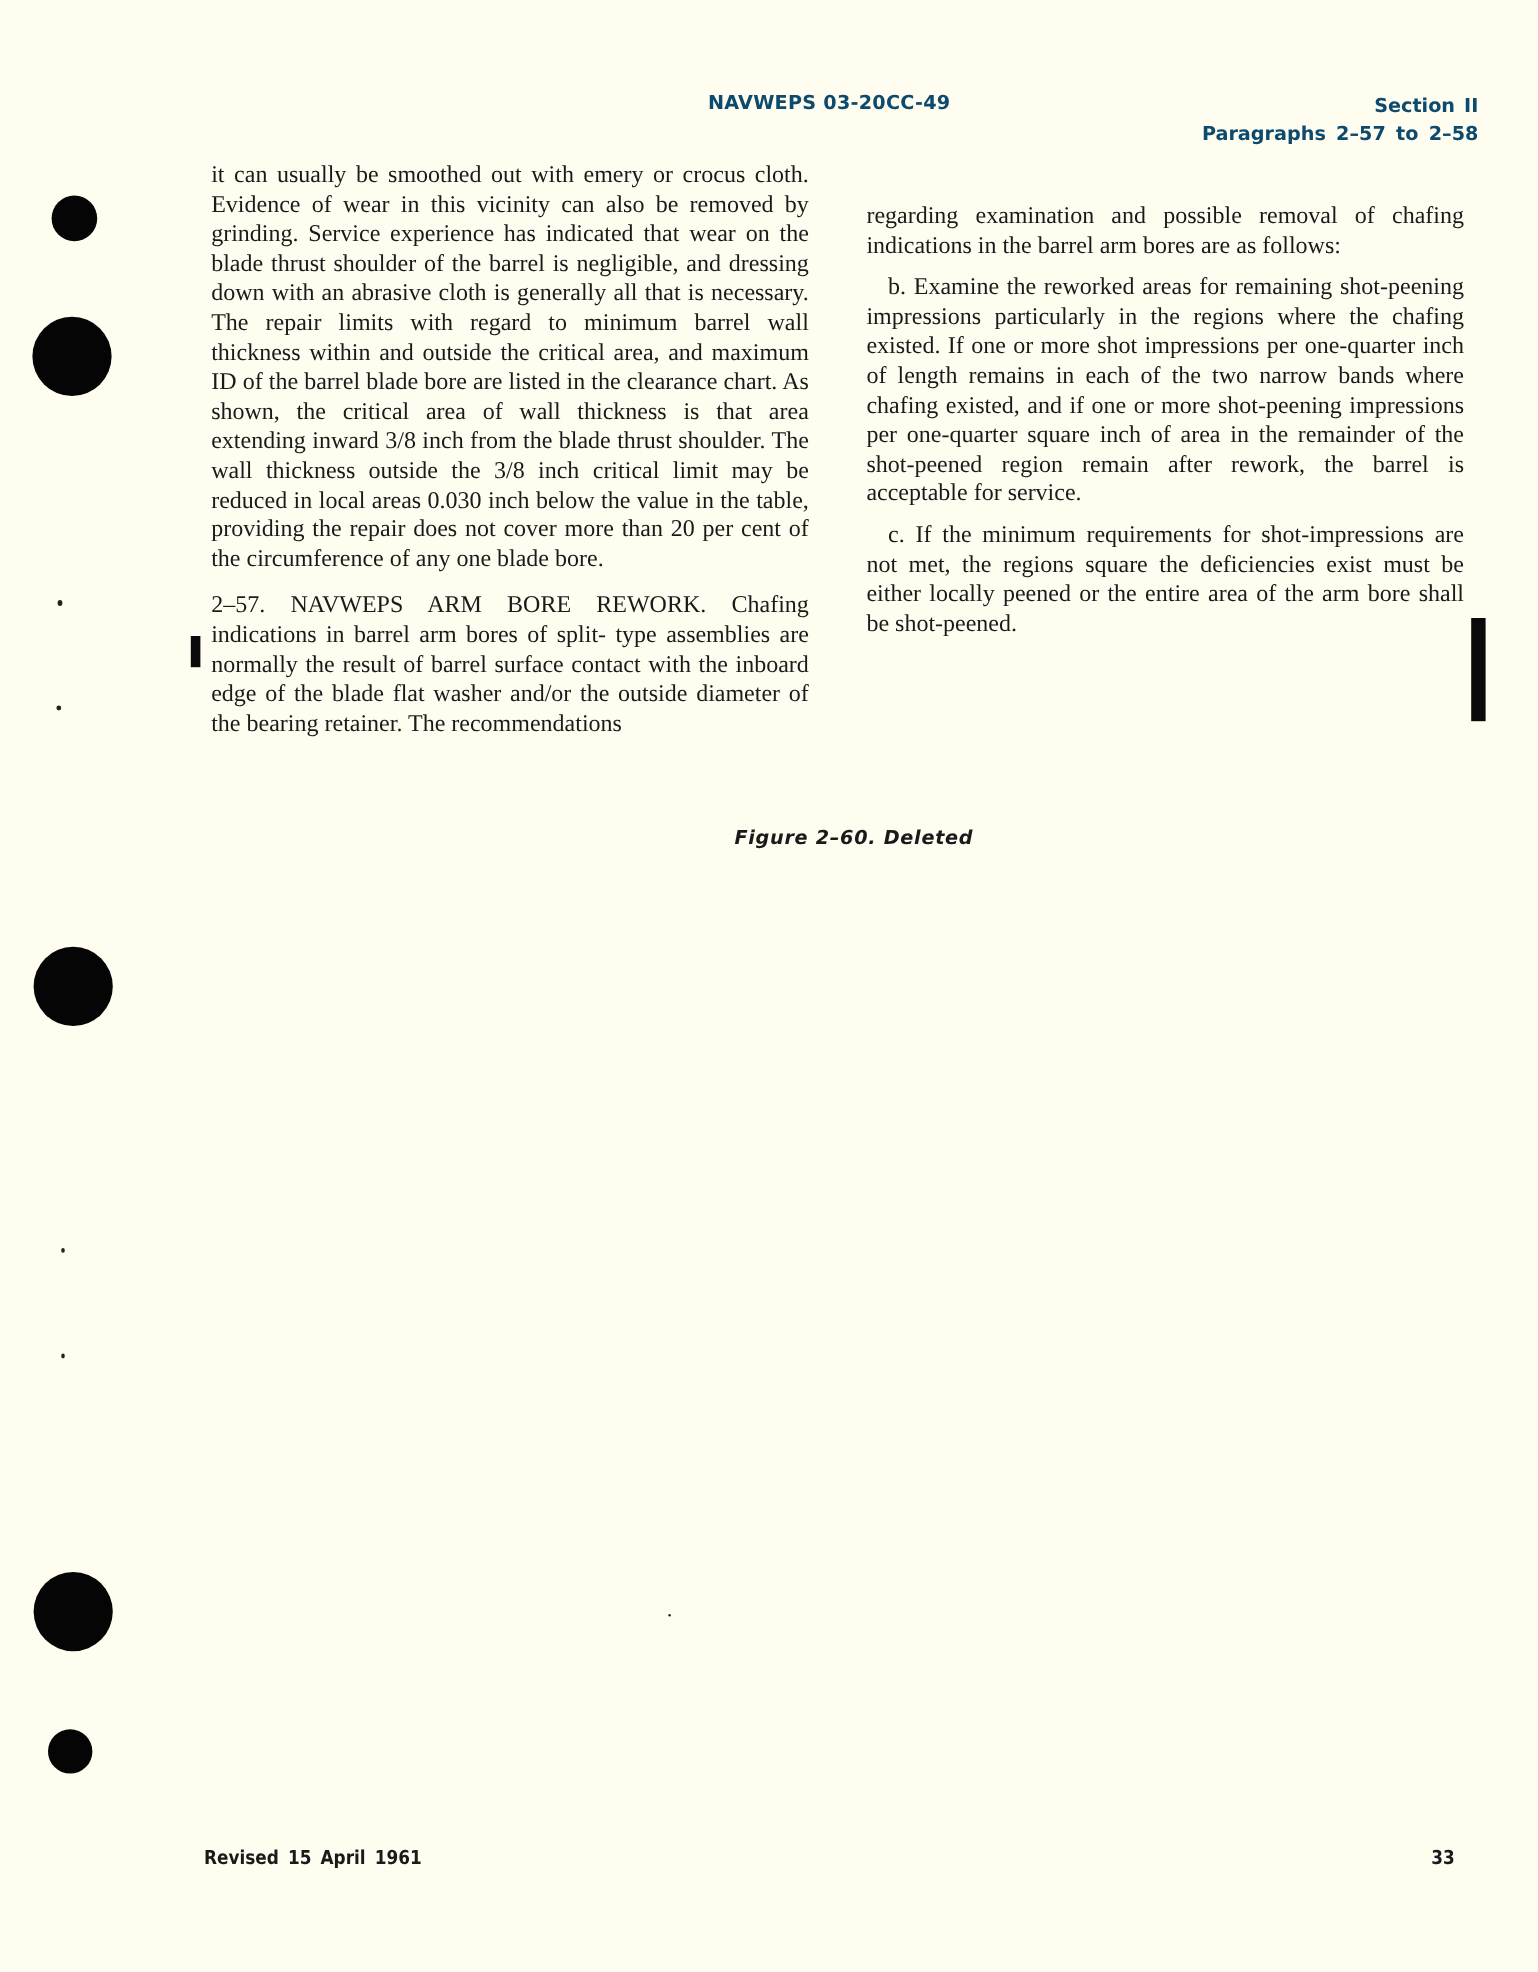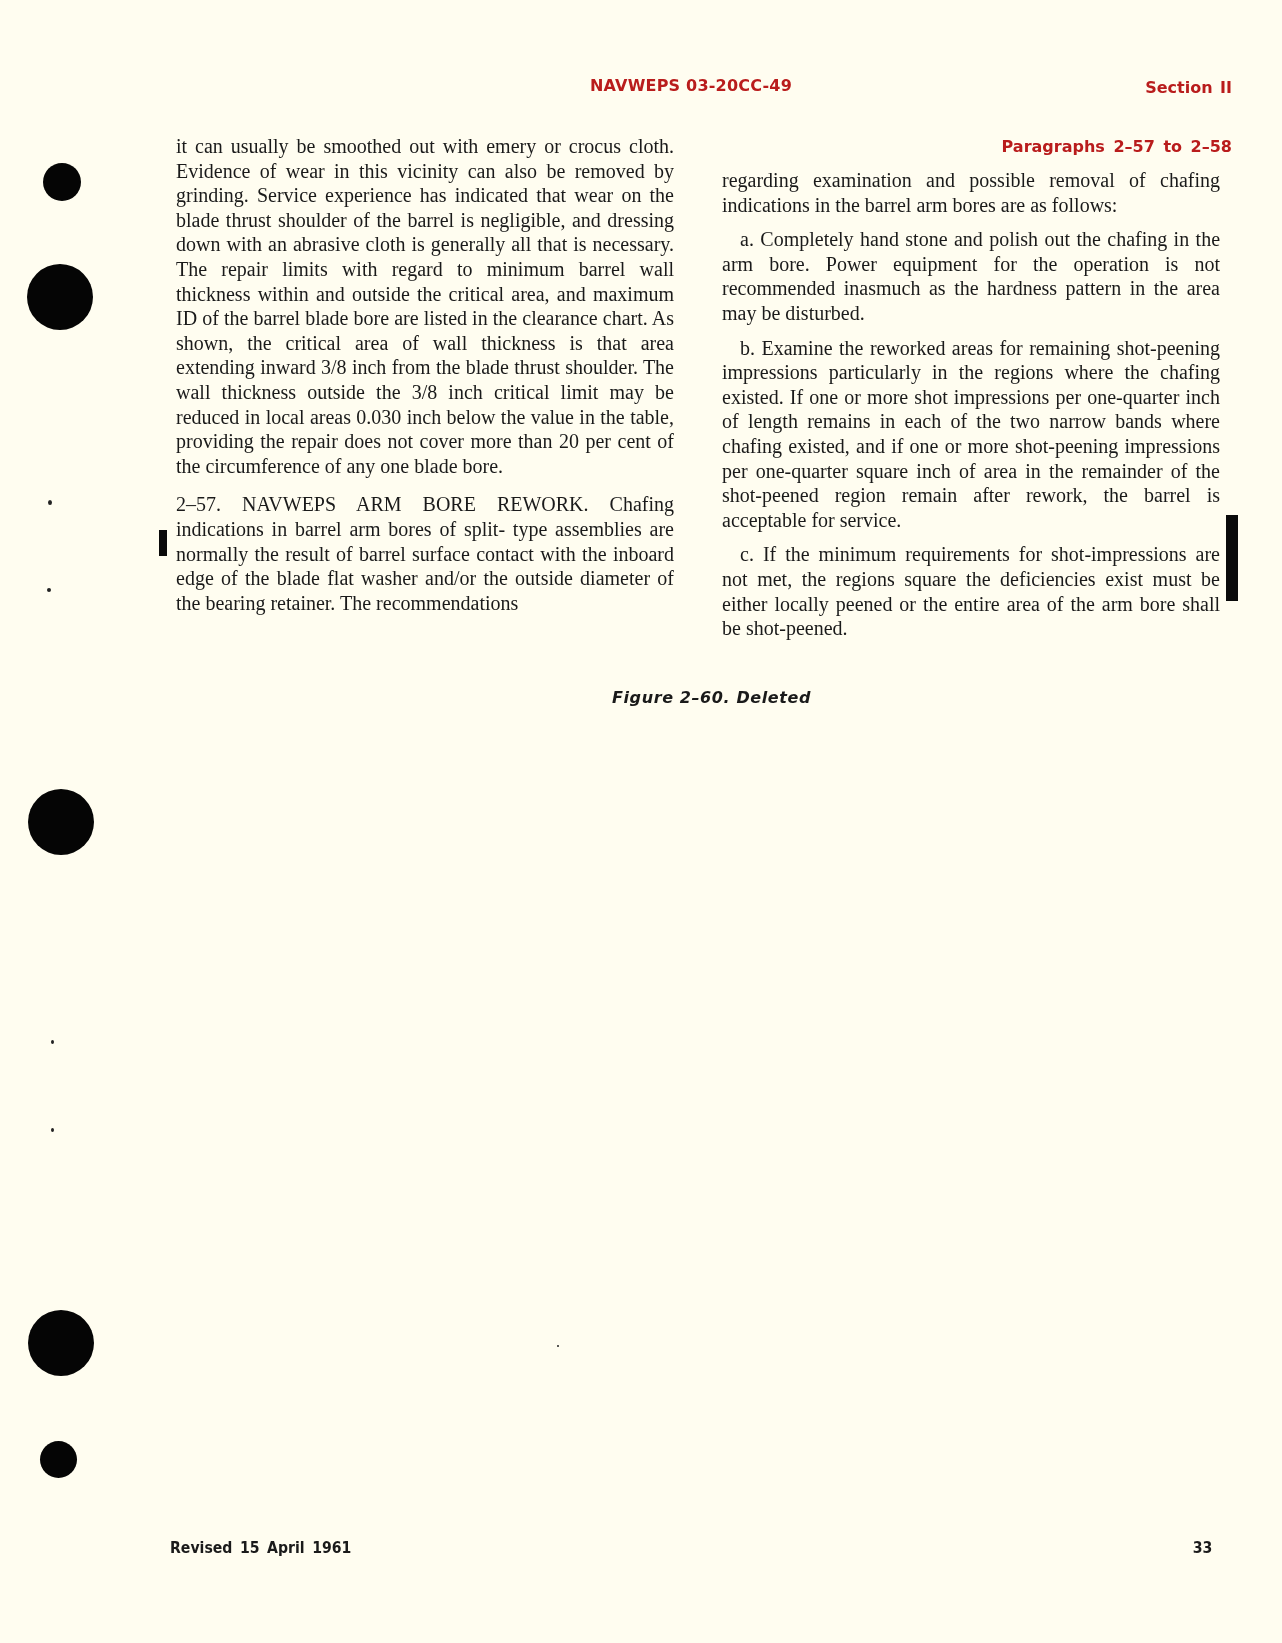--- a/index.html
+++ b/index.html
@@ -18,27 +18,27 @@
   .speck {
     position: absolute;
     background: #222;
     border-radius: 50%;
   }
   .hdr {
     position: absolute;
     font-family: "DejaVu Sans", sans-serif;
     font-weight: bold;
     font-size: 16px;
-    color: #b91c1c;
+    color: #0c4a6e;
     white-space: nowrap;
   }
   .hdr-center { left: 590px; top: 76px; letter-spacing: 0.2px; }
   .hdr-right { right: 50px; top: 76px; text-align: right; line-height: 24px; }
   .hdr-right .sec-line { word-spacing: 2px; }
-  .hdr-right .para-line { word-spacing: 3px; margin-top: 35px; }
+  .hdr-right .para-line { word-spacing: 3px; }
 
   .col {
     position: absolute;
     top: 134px;
     width: 498px;
     font-family: "Liberation Serif", serif;
     font-size: 20px;
     line-height: 24.6px;
     text-align: justify;
     color: #1a1a1a;
@@ -104,24 +104,20 @@
     <span>2–57.</span>
     <span>NAVWEPS ARM BORE REWORK.</span>
     <span>Chafing indications in barrel arm bores of split- type assemblies are normally the result of barrel surface  contact with the inboard edge of the blade flat washer and/or the outside diameter of the bearing retainer. The recommendations</span>
   </p>
 </div>
 <div class="change-bar" style="left:159px; top:530px; width:8px; height:26px;"></div>
 
 <div class="col col-right">
   <p class="noindent">regarding examination and possible removal of chafing indications in the barrel arm bores are as follows:</p>
   <p class="indent">
-    <span>a.</span>
-    <span>Completely hand stone and polish out the chafing in the arm bore. Power equipment for the operation is not recommended inasmuch as the hardness pattern in the area may be disturbed.</span>
-  </p>
-  <p class="indent">
     <span>b.</span>
     <span>Examine the reworked areas for remaining shot-peening impressions particularly in the regions where the chafing existed. If one or more shot impressions per one-quarter inch of length remains in each of the two narrow bands where chafing existed, and if one or more shot-peening impressions per one-quarter square inch of area in the remainder of the shot-peened region remain after rework, the barrel is acceptable for service.</span>
   </p>
   <p class="indent">
     <span>c.</span>
     <span>If the minimum requirements for shot-impressions are not met, the regions square the deficiencies exist must be either locally peened or the entire area of the arm bore shall be shot-peened.</span>
   </p>
 </div>
 <div class="change-bar" style="left:1226px; top:515px; width:12px; height:86px;"></div>
 

